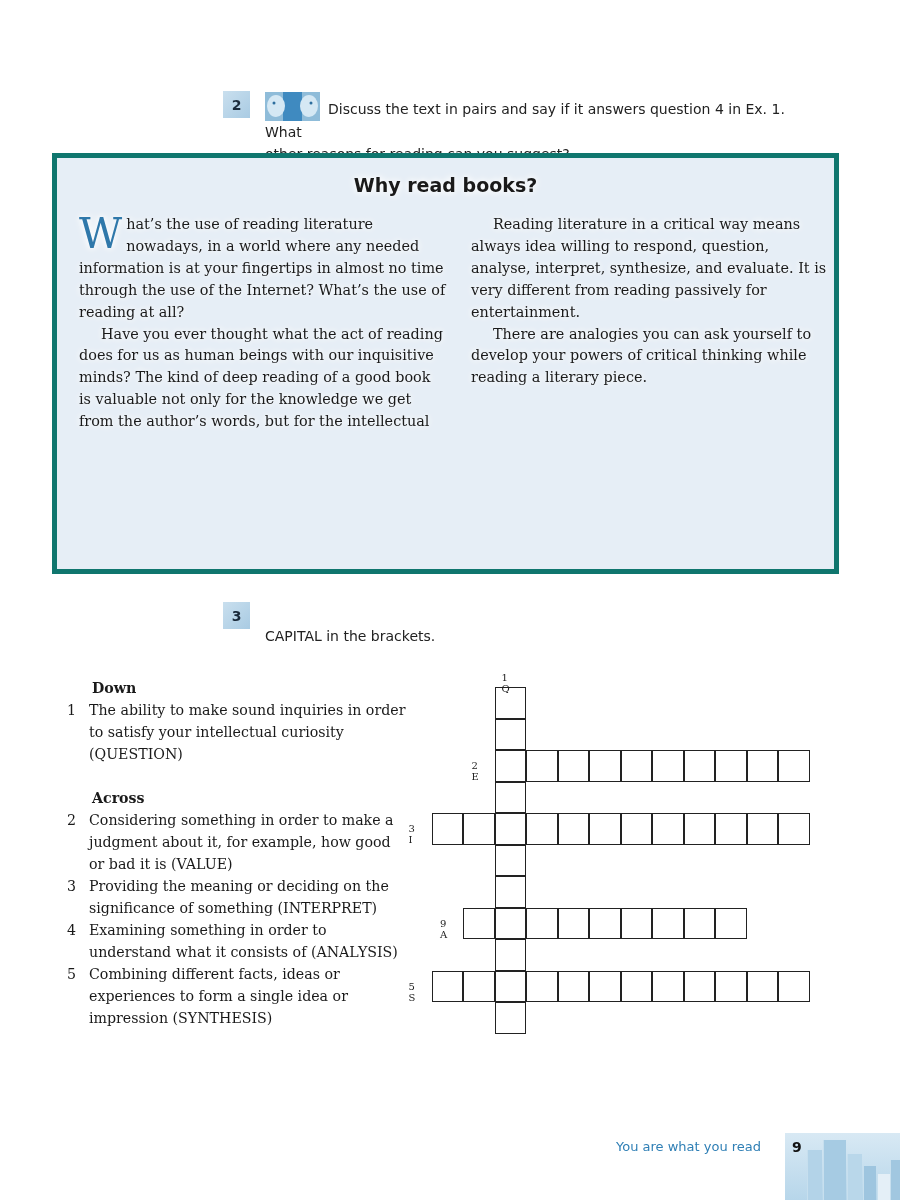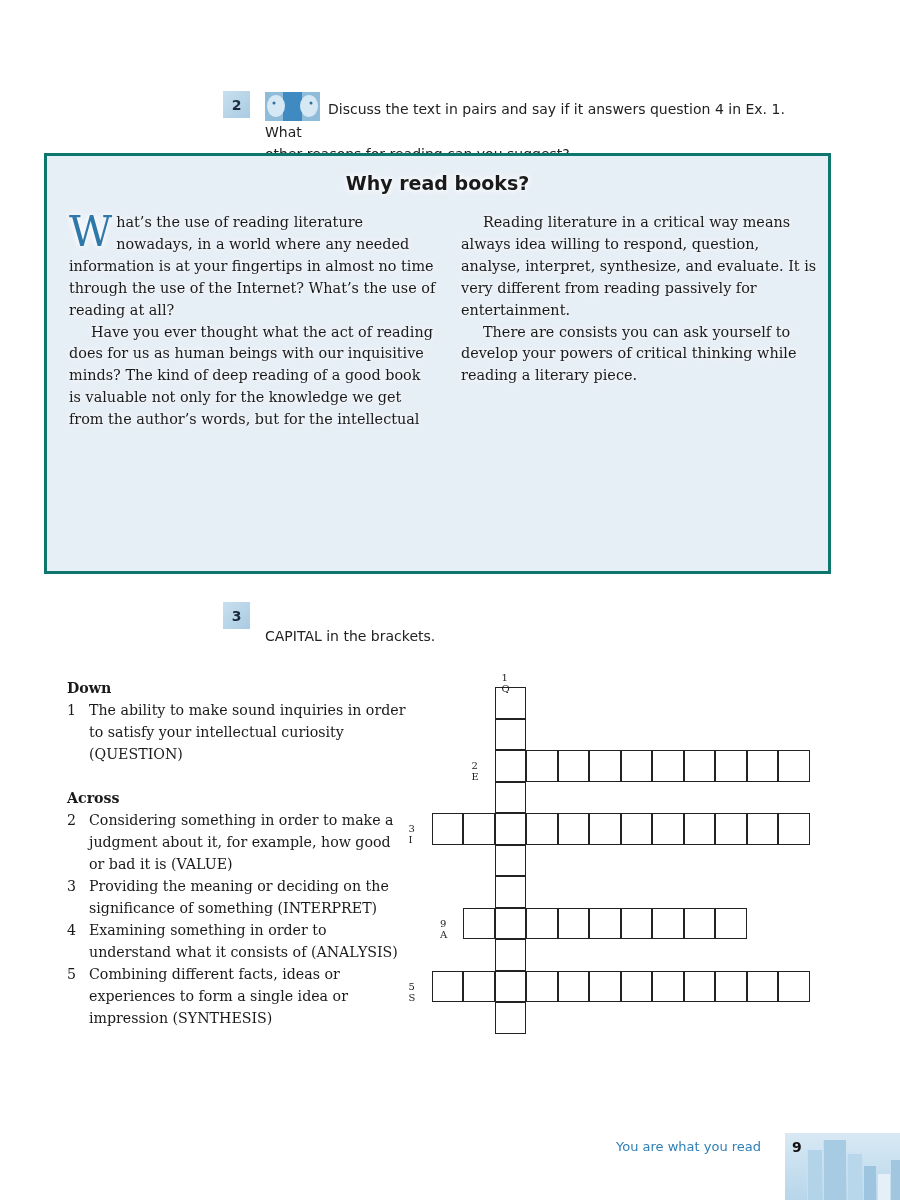--- a/index.html
+++ b/index.html
@@ -15,40 +15,40 @@
   }
   .instruction {
     position: absolute; font-family: "DejaVu Sans", sans-serif; font-size: 14px;
     line-height: 22px; color: #222;
   }
   .pair-icon {
     display: inline-block; width: 55px; height: 29px; vertical-align: -7px;
     margin-right: 8px; margin-left: 0;
   }
   .textbox {
-    position: absolute; left: 44px; top: 153px; width: 787px; height: 421px;
-    background: #e6eef6; border: 3px solid #0f766e; box-sizing: border-box;
+    position: absolute; left: 52px; top: 153px; width: 787px; height: 421px;
+    background: #e6eef6; border: 5px solid #0f766e; box-sizing: border-box;
   }
   .box-title {
     position: absolute; left: 0; right: 0; top: 16px; text-align: center;
     font-family: "DejaVu Sans", sans-serif; font-weight: bold; font-size: 19px;
     text-shadow: 0 0 6px #fff, 0 0 10px #fff;
   }
   .col {
     position: absolute; top: 56px; width: 368px; font-size: 14.4px; line-height: 21.9px;
     text-shadow: 0 0 6px #fff, 0 0 10px #fff;
   }
   .col p { margin: 0; text-indent: 22px; }
   .col p.first { text-indent: 0; }
   .dropcap {
     float: left; font-size: 42px; line-height: 36px; color: #2f78aa;
     margin: 2px 4px 0 0; font-family: "DejaVu Serif", serif;
   }
   .clues { position: absolute; left: 67px; top: 677px; width: 340px; font-size: 14.2px; line-height: 22px; }
-  .clue-head { font-weight: bold; }
+  .clue-head { font-weight: bold; margin-left: 25px; }
   .clue { display: flex; }
   .clue .n { width: 22px; flex: none; }
   .gap { height: 22px; }
   .cell {
     position: absolute; width: 31.5px; height: 31.5px; box-sizing: border-box;
     border: 1.5px solid #222; background: #fff; margin-left: -0.75px; margin-top: -0.75px;
   }
   .cw-label {
     position: absolute; font-size: 10px; font-family: "DejaVu Serif", serif; color: #222;
   }
@@ -85,21 +85,21 @@
 </div>
 
 <div class="textbox">
   <div class="box-title">Why read books?</div>
   <div class="col" style="left:22px;">
     <p class="first"><span class="dropcap">W</span><span>hat’s the use of reading literature nowadays, in a world where any needed information is at your fingertips in almost no time through the use of the Internet? What’s the use of reading at all?</span></p>
     <p>Have you ever thought what the act of reading does for us as human beings with our inquisitive minds? The kind of deep reading of a good book is valuable not only for the knowledge we get from the author’s words, but for the intellectual</p>
   </div>
   <div class="col" style="left:414px; width:360px;">
     <p>Reading literature in a critical way means always idea willing to respond, question, analyse, interpret, synthesize, and evaluate. It is very different from reading passively for entertainment.</p>
-    <p>There are consists you can ask yourself to develop your powers of critical thinking while reading a literary piece.</p>
+    <p>There are analogies you can ask yourself to develop your powers of critical thinking while reading a literary piece.</p>
   </div>
 </div>
 
 <div class="ex-num" style="left:223px; top:602px;">3</div>
 <div class="instruction" style="left:265px; top:603px; width:560px;">
   <br>
   <span>CAPITAL in the brackets.</span>
 </div>
 
 <div class="clues">

